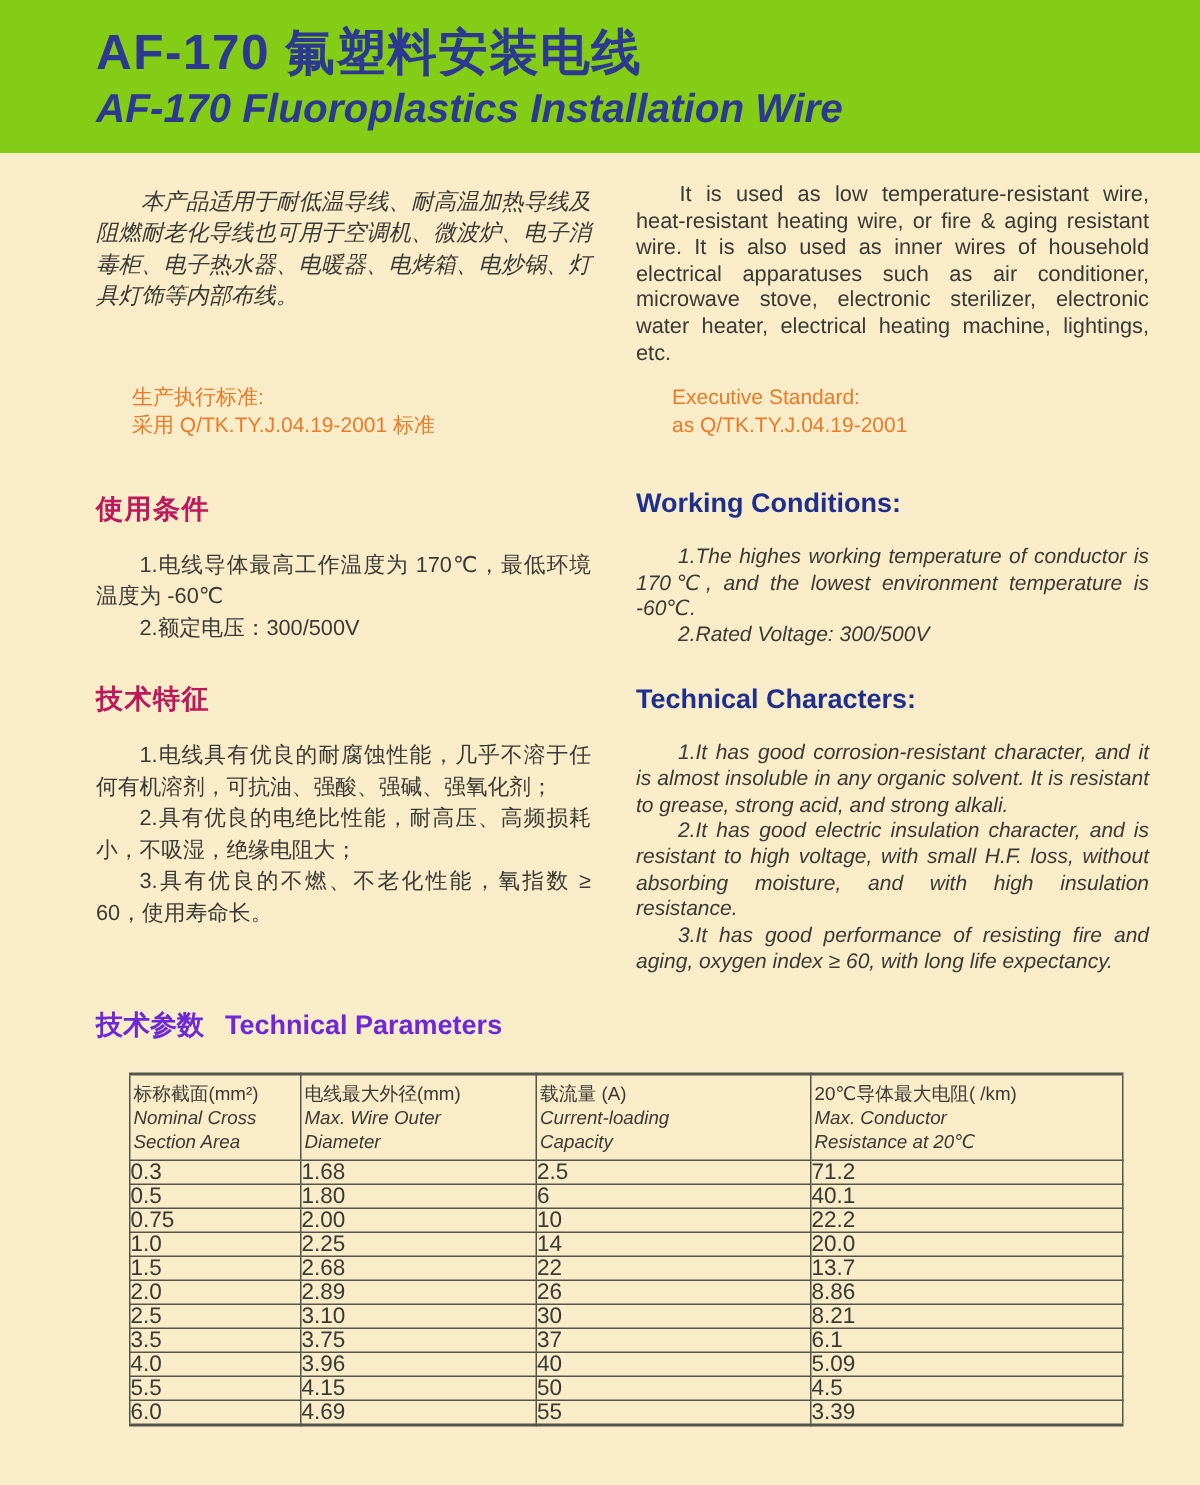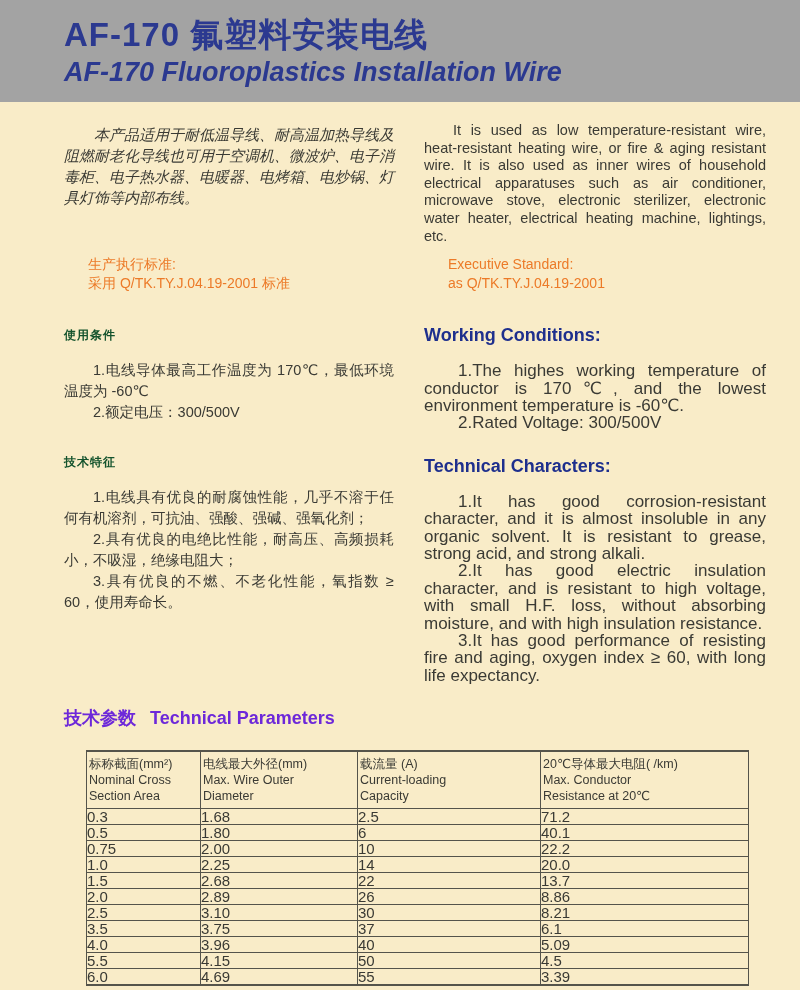--- a/index.html
+++ b/index.html
@@ -7,21 +7,21 @@
     margin:0 auto;
     width:800px;
     height:990px;
     background:#f9ecc8;
     font-family:"Liberation Sans","DejaVu Sans",sans-serif;
     color:#3a3a34;
     overflow:hidden;
     position:relative;
   }
   .masthead {
-    background:#a3a3a3;
+    background:#84cc16;
     height:102px;
     box-sizing:border-box;
     padding:16px 0 0 64px;
   }
   .title-zh {
     margin:0;
     font-size:33px;
     font-weight:bold;
     color:#2b3990;
     letter-spacing:1px;
@@ -57,47 +57,48 @@
   .standard {
     margin:10px 0 0 24px;
     color:#ec7a28;
     font-size:14px;
     line-height:19px;
   }
   .standards-row { min-height:40px; }
 
   h3.sec-zh {
     margin:34px 0 0 0;
-    font-size:12px;
-    font-weight:bold;
-    color:#14532d;
+    font-size:18px;
+    font-weight:bold;
+    color:#be185d;
     letter-spacing:1px;
   }
   h3.sec-en {
     margin:32px 0 0 0;
     font-size:18px;
     font-weight:bold;
     color:#1e2f8d;
   }
   h3.tc-zh { margin-top:22px; }
   h3.tc-en { margin-top:24px; }
   .items { margin-top:16px; }
   .item-zh {
     margin:0;
     font-size:14.5px;
     line-height:21px;
     text-indent:2em;
     text-align:justify;
   }
   .item-en {
     margin:0;
-    font-size:17px;
+    font-size:14px;
     line-height:17.4px;
     text-indent:2em;
     text-align:justify;
+    font-style:italic;
   }
 
   .tp-heading {
     margin:22px 0 0 64px;
     font-size:18px;
     font-weight:bold;
     color:#6d28d9;
   }
   .tp-heading .gap { display:inline-block; width:14px; }
 
@@ -113,21 +114,21 @@
     border:1px solid #55544b;
   }
   table.params thead th {
     font-weight:normal;
     font-size:12.5px;
     line-height:16px;
     padding:4px 2px;
     text-align:left;
     vertical-align:middle;
   }
-  table.params thead th .hdr-en { white-space:pre-line; }
+  table.params thead th .hdr-en { white-space:pre-line;font-style:italic; }
   table.params tbody td {
     text-align:left;
     font-size:15px;
     line-height:15px;
     height:15px;
     padding:0 0;
   }
   .c1 { width:114px; } .c2 { width:157px; } .c3 { width:183px; } .c4 { width:208px; }
 
   .bottom-row h3 { margin-top:40px; }

